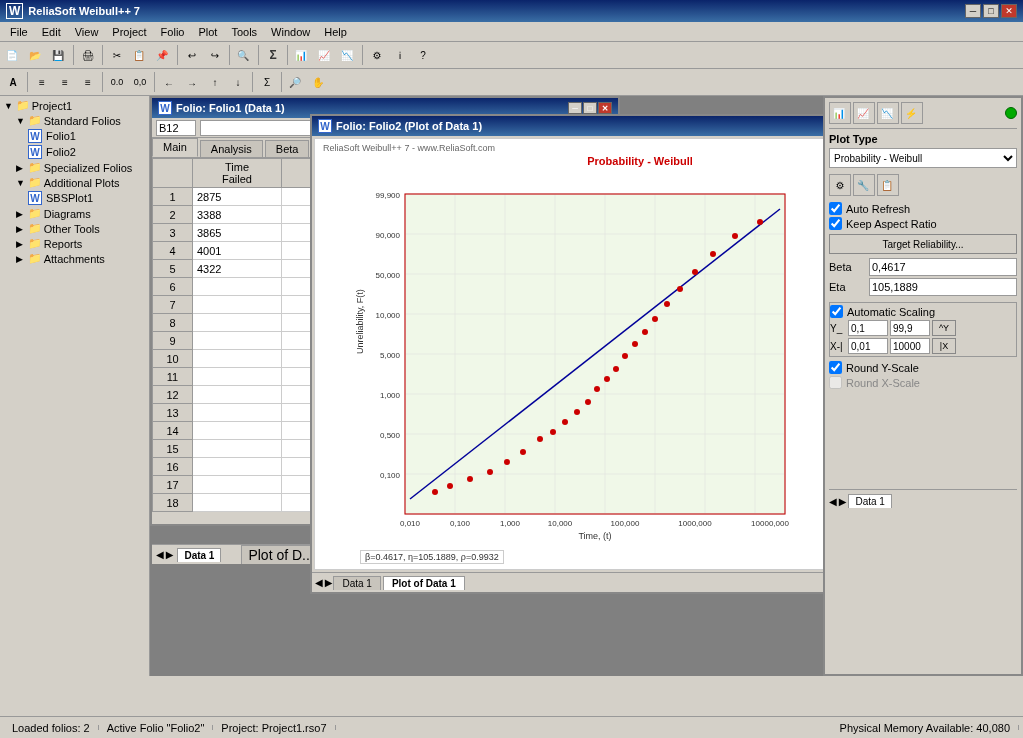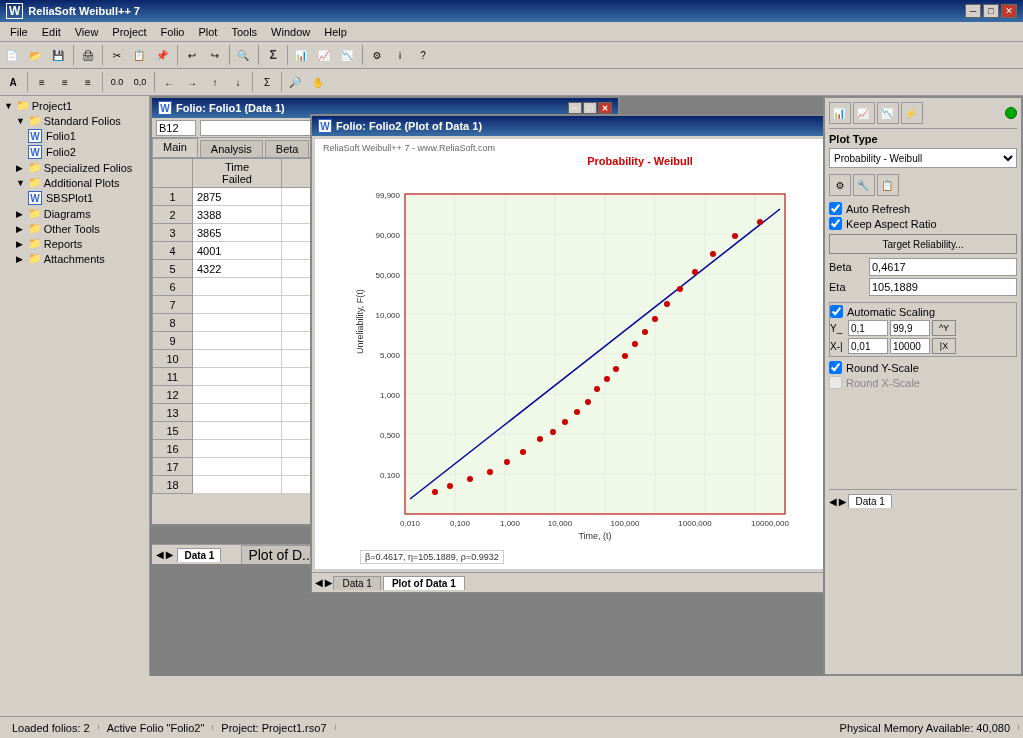--- a/index.html
+++ b/index.html
@@ -328,20 +328,25 @@
       <td><input class="cell-input" value="" style=""></td>
       <td><input class="cell-input" value="" style=""></td>
     </tr>
                 <tr>
       <td class="row-num">12</td>
       <td><input class="cell-input" value="" style=""></td>
       <td><input class="cell-input" value="" style=""></td>
     </tr>
                 <tr>
       <td class="row-num">13</td>
+      <td><input class="cell-input" value="" style=""></td>
+      <td><input class="cell-input" value="" style=""></td>
+    </tr>
+                <tr>
+      <td class="row-num">14</td>
       <td><input class="cell-input" value="" style=""></td>
       <td><input class="cell-input" value="" style=""></td>
     </tr>
                 <tr>
       <td class="row-num">15</td>
       <td><input class="cell-input" value="" style=""></td>
       <td><input class="cell-input" value="" style=""></td>
     </tr>
                 <tr>
       <td class="row-num">16</td>

